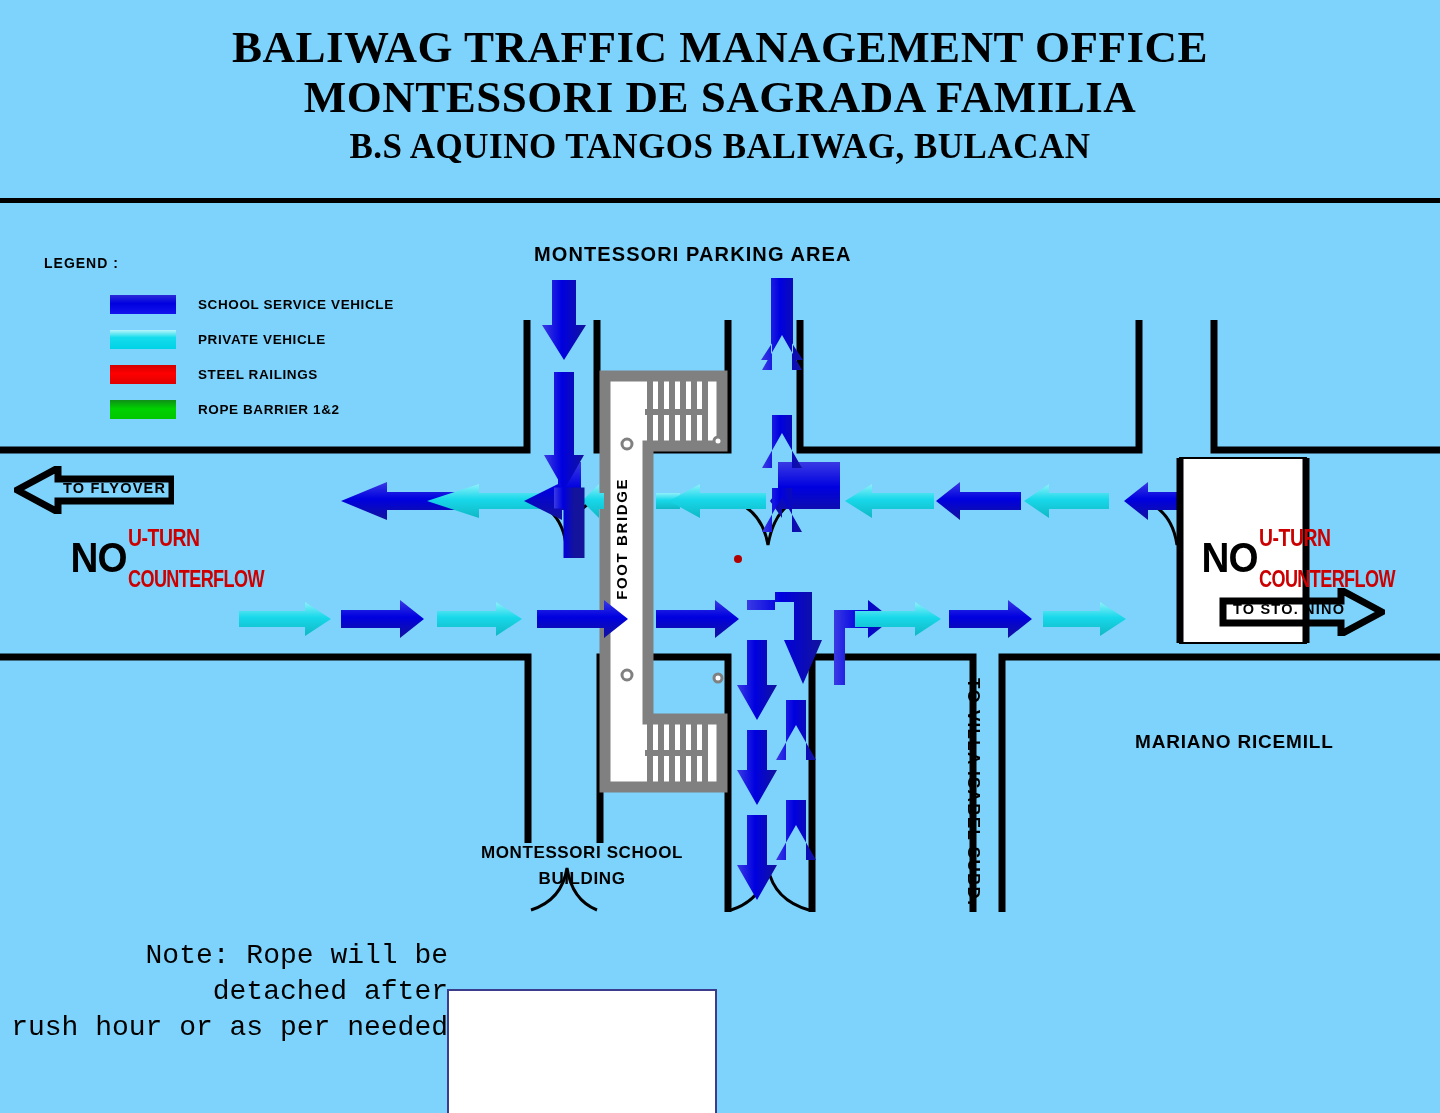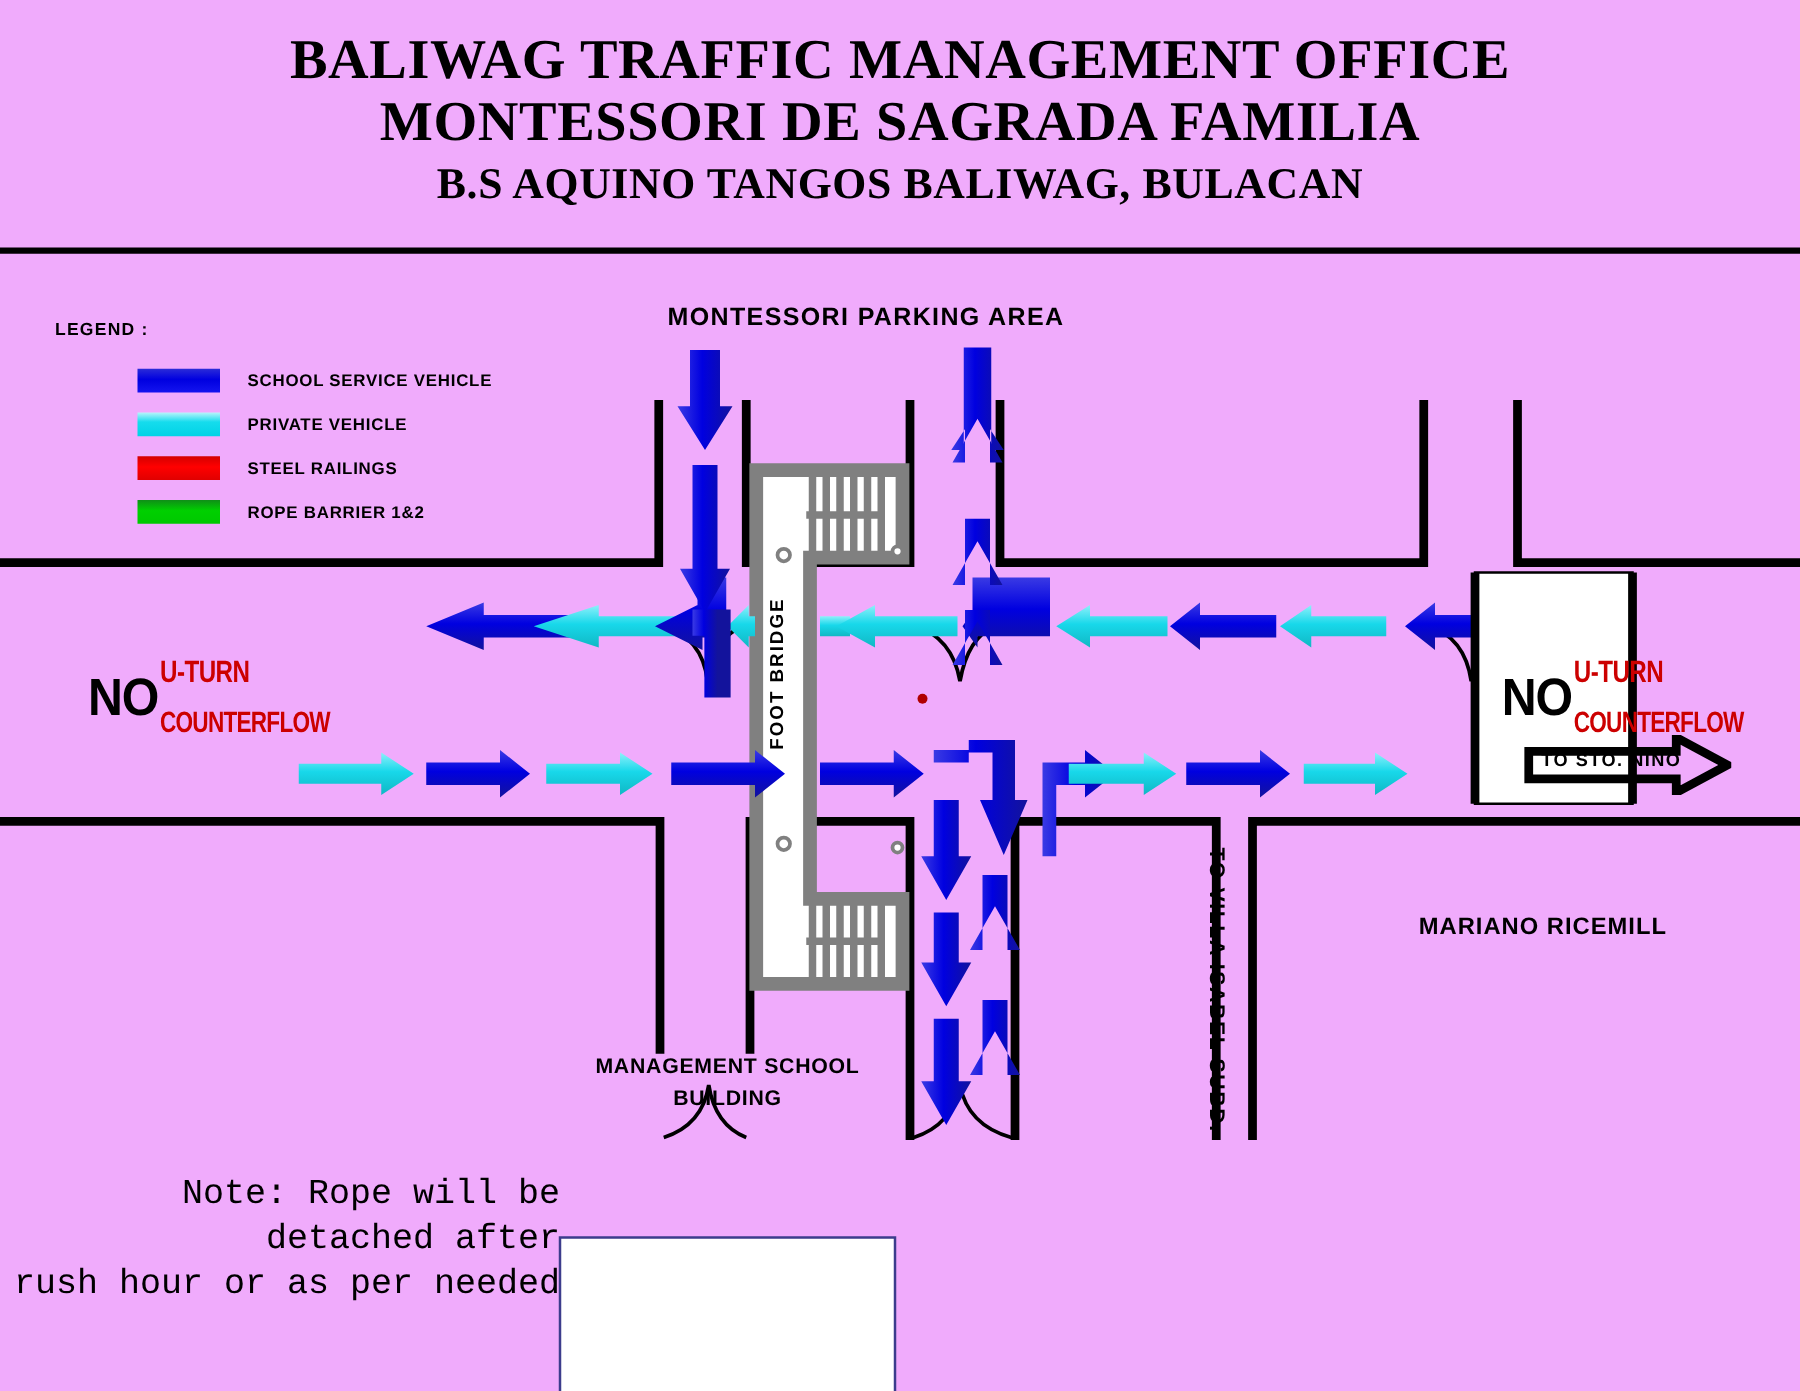--- a/index.html
+++ b/index.html
@@ -10,21 +10,21 @@
   body {
     width: 1440px; height: 1113px;
     font-family: "Liberation Sans", sans-serif;
     overflow: hidden;
     position: relative;
   }
   #page {
     position: relative;
     width: 1440px;
     height: 1113px;
-    background: #f0abfc;
+    background: #7dd3fc;
   }
 
   
   #header {
     position: absolute;
     left: 0; top: 0;
     width: 1440px;
     height: 200px;
     text-align: center;
     padding-top: 22px;
@@ -405,40 +405,46 @@
 
   <div class="maplabel" id="lbl-parking">MONTESSORI PARKING AREA</div>
 
   <div class="maplabel" id="lbl-footbridge">FOOT BRIDGE</div>
 
   <div class="maplabel" id="lbl-villa">TO VILLA  ISABEL  SUBD.</div>
 
   <div class="maplabel" id="lbl-ricemill">MARIANO  RICEMILL</div>
 
   <div id="lbl-schoolbldg">
-    <span>MANAGEMENT SCHOOL</span><br>
+    <span>MONTESSORI SCHOOL</span><br>
     <span>BUILDING</span>
   </div>
 
   <div class="nosign" id="nosign-left">
     <span class="no">NO</span>
     <span class="stack">
       <span class="uturn">U-TURN</span>
       <span class="counterflow">COUNTERFLOW</span>
     </span>
   </div>
 
   <div class="nosign" id="nosign-right">
     <span class="no">NO</span>
     <span class="stack">
       <span class="uturn">U-TURN</span>
       <span class="counterflow">COUNTERFLOW</span>
     </span>
   </div>
 
+  <div class="dirsign" id="dir-flyover">
+    <svg width="160" height="48" viewBox="0 0 160 48">
+      <path d="M44,2 L44,13 L158,13 L158,35 L44,35 L44,46 L3,24 Z" fill="none" stroke="#000" stroke-width="7" stroke-linejoin="miter"></path>
+    </svg>
+    <span class="dirtext">TO  FLYOVER</span>
+  </div>
 
   <div class="dirsign" id="dir-stonino">
     <svg width="166" height="48" viewBox="0 0 166 48">
       <path d="M122,2 L122,13 L4,13 L4,35 L122,35 L122,46 L163,24 Z" fill="none" stroke="#000" stroke-width="7" stroke-linejoin="miter"></path>
     </svg>
     <span class="dirtext">TO  STO. NINO</span>
   </div>
 
   <div id="note">
     <span>Note: Rope will be detached after</span><br>

